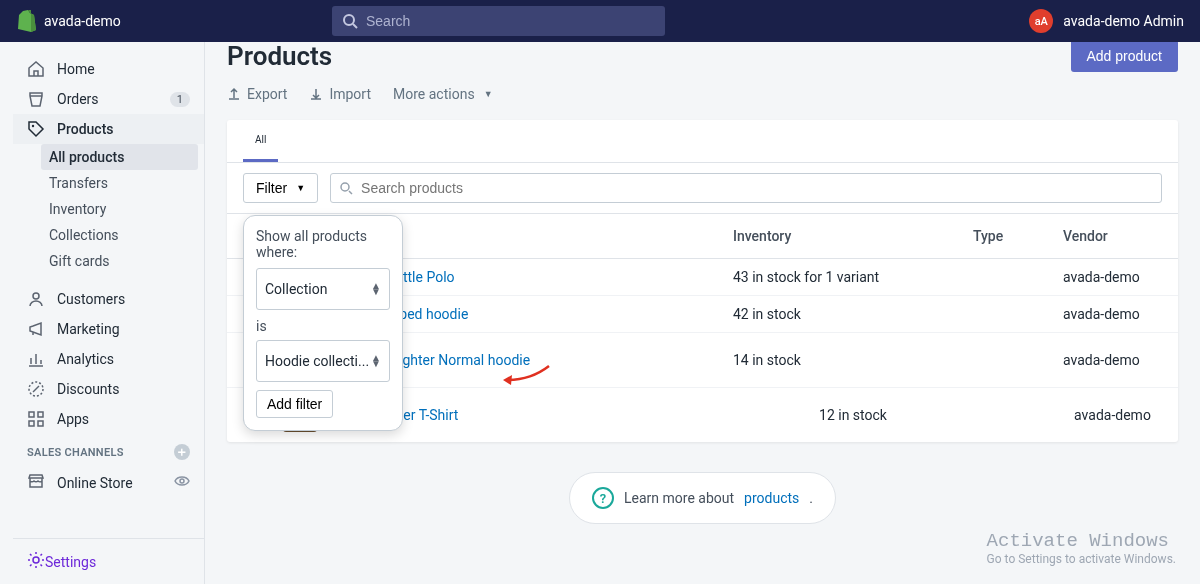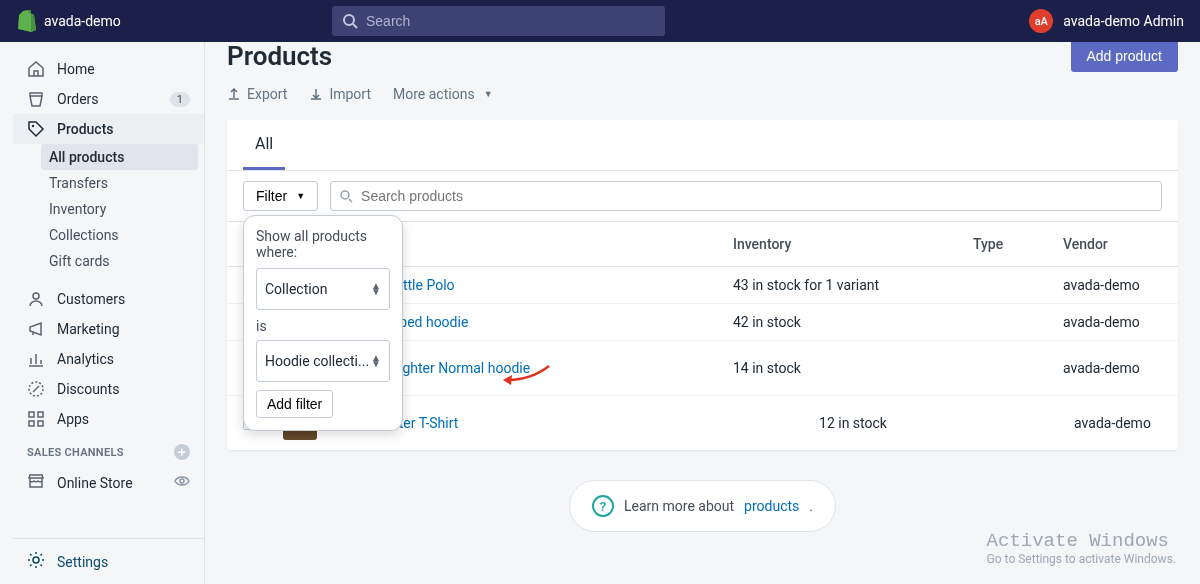--- a/index.html
+++ b/index.html
@@ -28,35 +28,35 @@
     .nav-item.selected .icon { color: #212b36; }
     .nav-badge { margin-left: auto; background: #dfe3e8; border-radius: 10px; padding: 1px 7px; font-size: 11px; color: #454f5b; }
     .sub-item { padding: 5px 14px 5px 36px; font-size: 14px; color: #454f5b; cursor: pointer; }
     .sub-item.active { background: #e1e4ea; color: #212b36; font-weight: 500; border-radius: 3px; margin: 0 6px 0 28px; padding-left: 8px; }
     .section-header { display: flex; align-items: center; padding: 10px 14px 6px; font-size: 11px; font-weight: 600; color: #637381; letter-spacing: 0.3px; }
     .section-header .plus { margin-left: auto; width: 16px; height: 16px; border-radius: 50%; background: #c4cdd5; color: #fff; display: flex; align-items: center; justify-content: center; font-size: 13px; cursor: pointer; }
     .channel-item { display: flex; align-items: center; gap: 12px; padding: 6px 14px; cursor: pointer; }
     .channel-item .icon { width: 18px; color: #5c6470; }
     .channel-item .eye { margin-left: auto; color: #8a94a3; }
     .sidebar-footer { margin-top: auto; border-top: 1px solid #dfe3e8; }
-    .settings-item { display: flex; align-items: center; gap: 12px; padding: 12px 14px; cursor: pointer; color: #0c4a6e; }
+    .settings-item { display: flex; align-items: center; padding: 12px 14px; cursor: pointer; color: #6d28d9; }
     
     
     .main { flex: 1; overflow: auto; padding: 0 22px 20px 22px; position: relative; }
     .page-header { display: flex; align-items: center; padding: 0 0 8px; margin-top: -2px; }
     .page-title { font-size: 26px; font-weight: 600; color: #212b36; }
     .add-btn { margin-left: auto; background: #5c6ac4; color: #fff; border: none; border-radius: 3px; padding: 8px 16px; font-size: 14px; cursor: pointer; }
     .toolbar { display: flex; gap: 22px; padding: 6px 0 18px; color: #637381; font-size: 14px; align-items: center; }
     .tool-link { display: flex; align-items: center; gap: 6px; cursor: pointer; }
     .caret-down { font-size: 9px; margin-left: 3px; }
     
     
     .card { background: #fff; border-radius: 3px; box-shadow: 0 1px 3px rgba(0,0,0,0.08); overflow: visible; position: relative; }
     .tabs { display: flex; border-bottom: 1px solid #dfe3e8; padding: 0 16px; }
-    .tab { padding: 14px 12px; font-size: 16px; color: #637381; border-bottom: 3px solid transparent; cursor: pointer; }
+    .tab { padding: 14px 12px; font-size: 10px; color: #637381; border-bottom: 3px solid transparent; cursor: pointer; }
     .tab.active { border-bottom-color: #5c6ac4; color: #212b36; }
     .filter-row { display: flex; align-items: center; padding: 10px 16px; gap: 0; border-bottom: 1px solid #dfe3e8; }
     .filter-btn { border: 1px solid #c4cdd5; background: #fff; border-radius: 3px; padding: 6px 12px; font-size: 14px; cursor: pointer; display: flex; align-items: center; gap: 6px; }
     .product-search { flex: 1; margin-left: 12px; position: relative; }
     .product-search input { width: 100%; border: 1px solid #c4cdd5; border-radius: 3px; padding: 6px 10px 6px 30px; font-size: 14px; }
     .product-search .ps-icon { position: absolute; left: 9px; top: 8px; color: #95a0ac; }
     
     
     .popover { position: absolute; top: 95px; left: 16px; width: 160px; background: #fff; border: 1px solid #c4cdd5; border-radius: 12px; box-shadow: 0 4px 12px rgba(0,0,0,0.15); padding: 12px; z-index: 10; }
     .popover-label { font-size: 14px; color: #454f5b; margin-bottom: 8px; }

